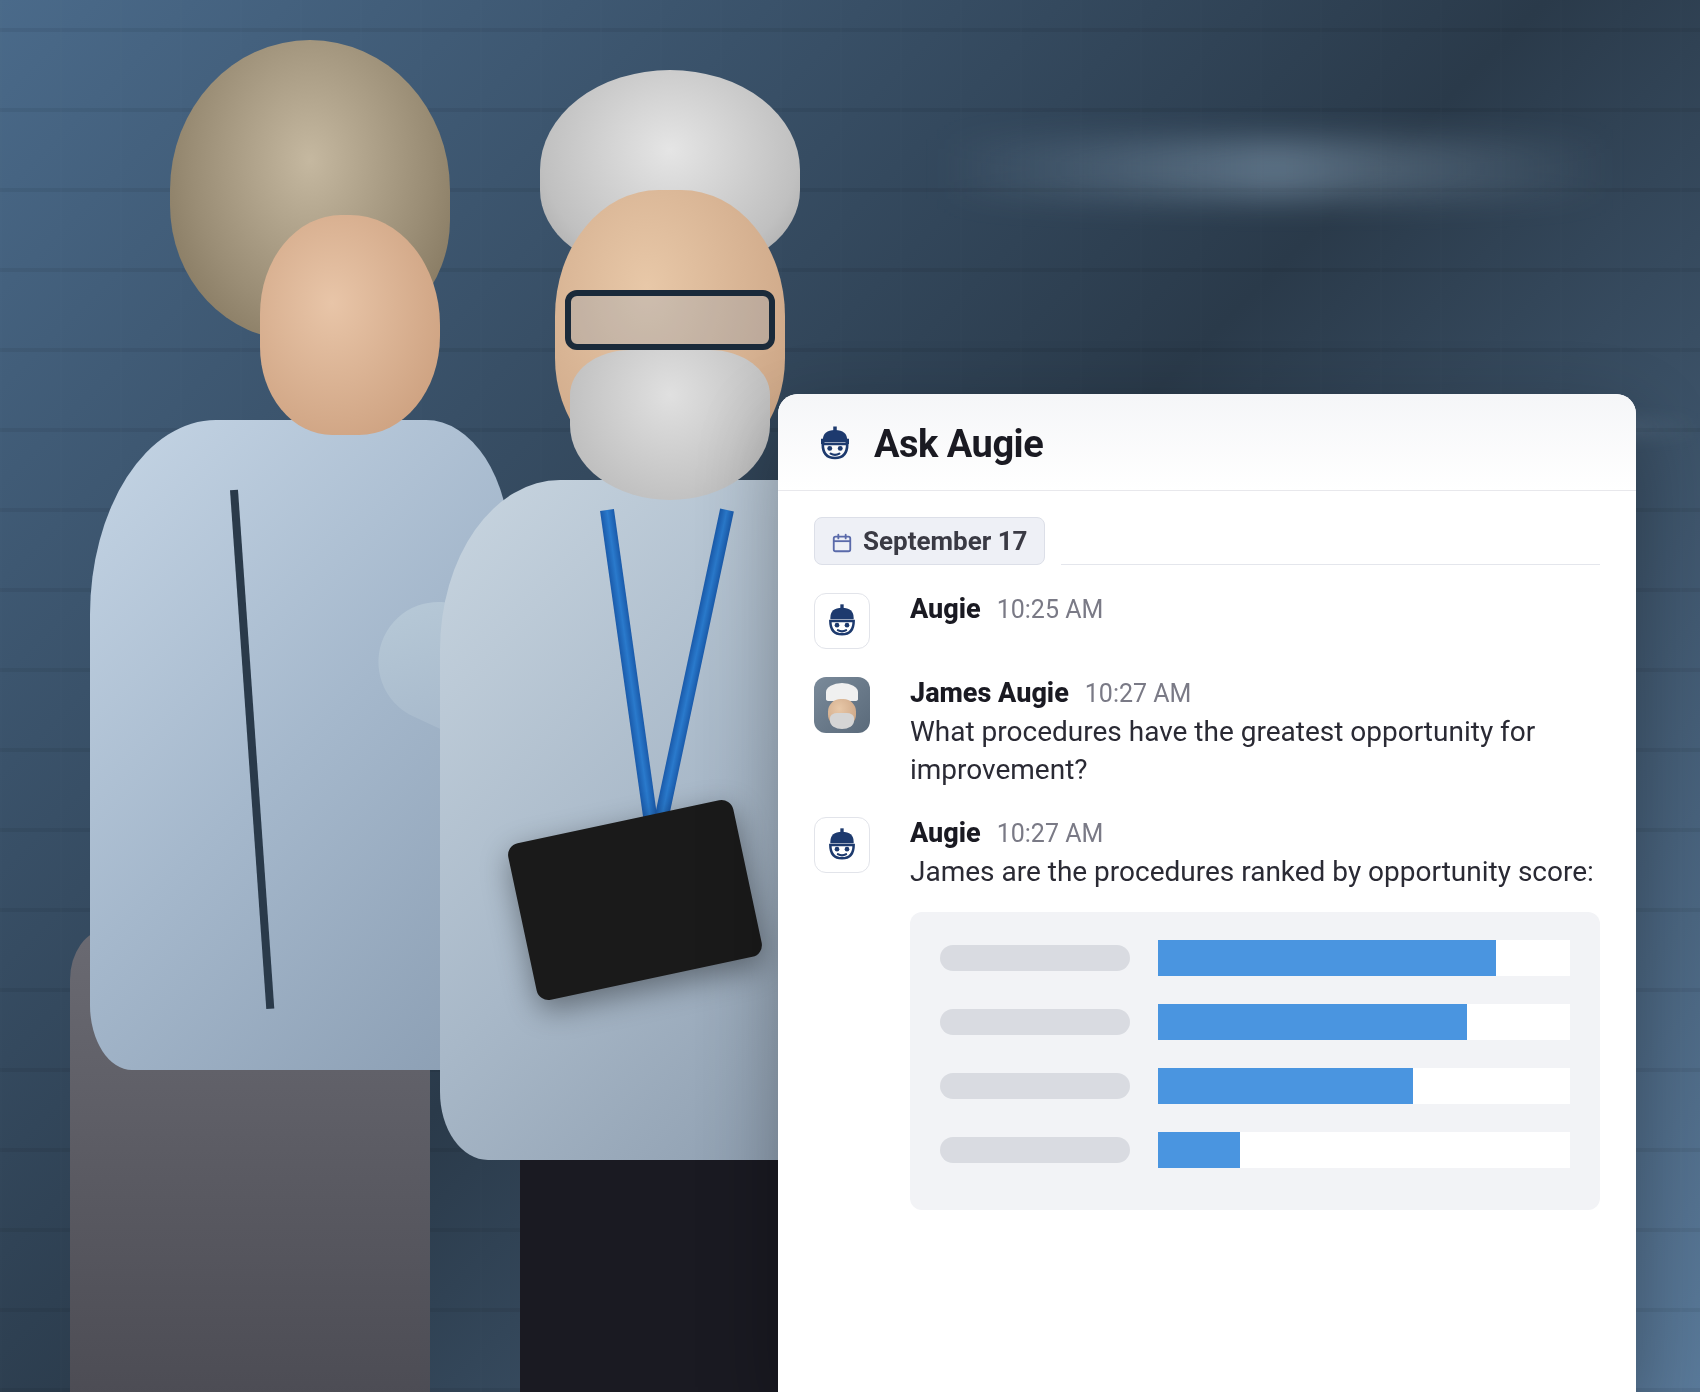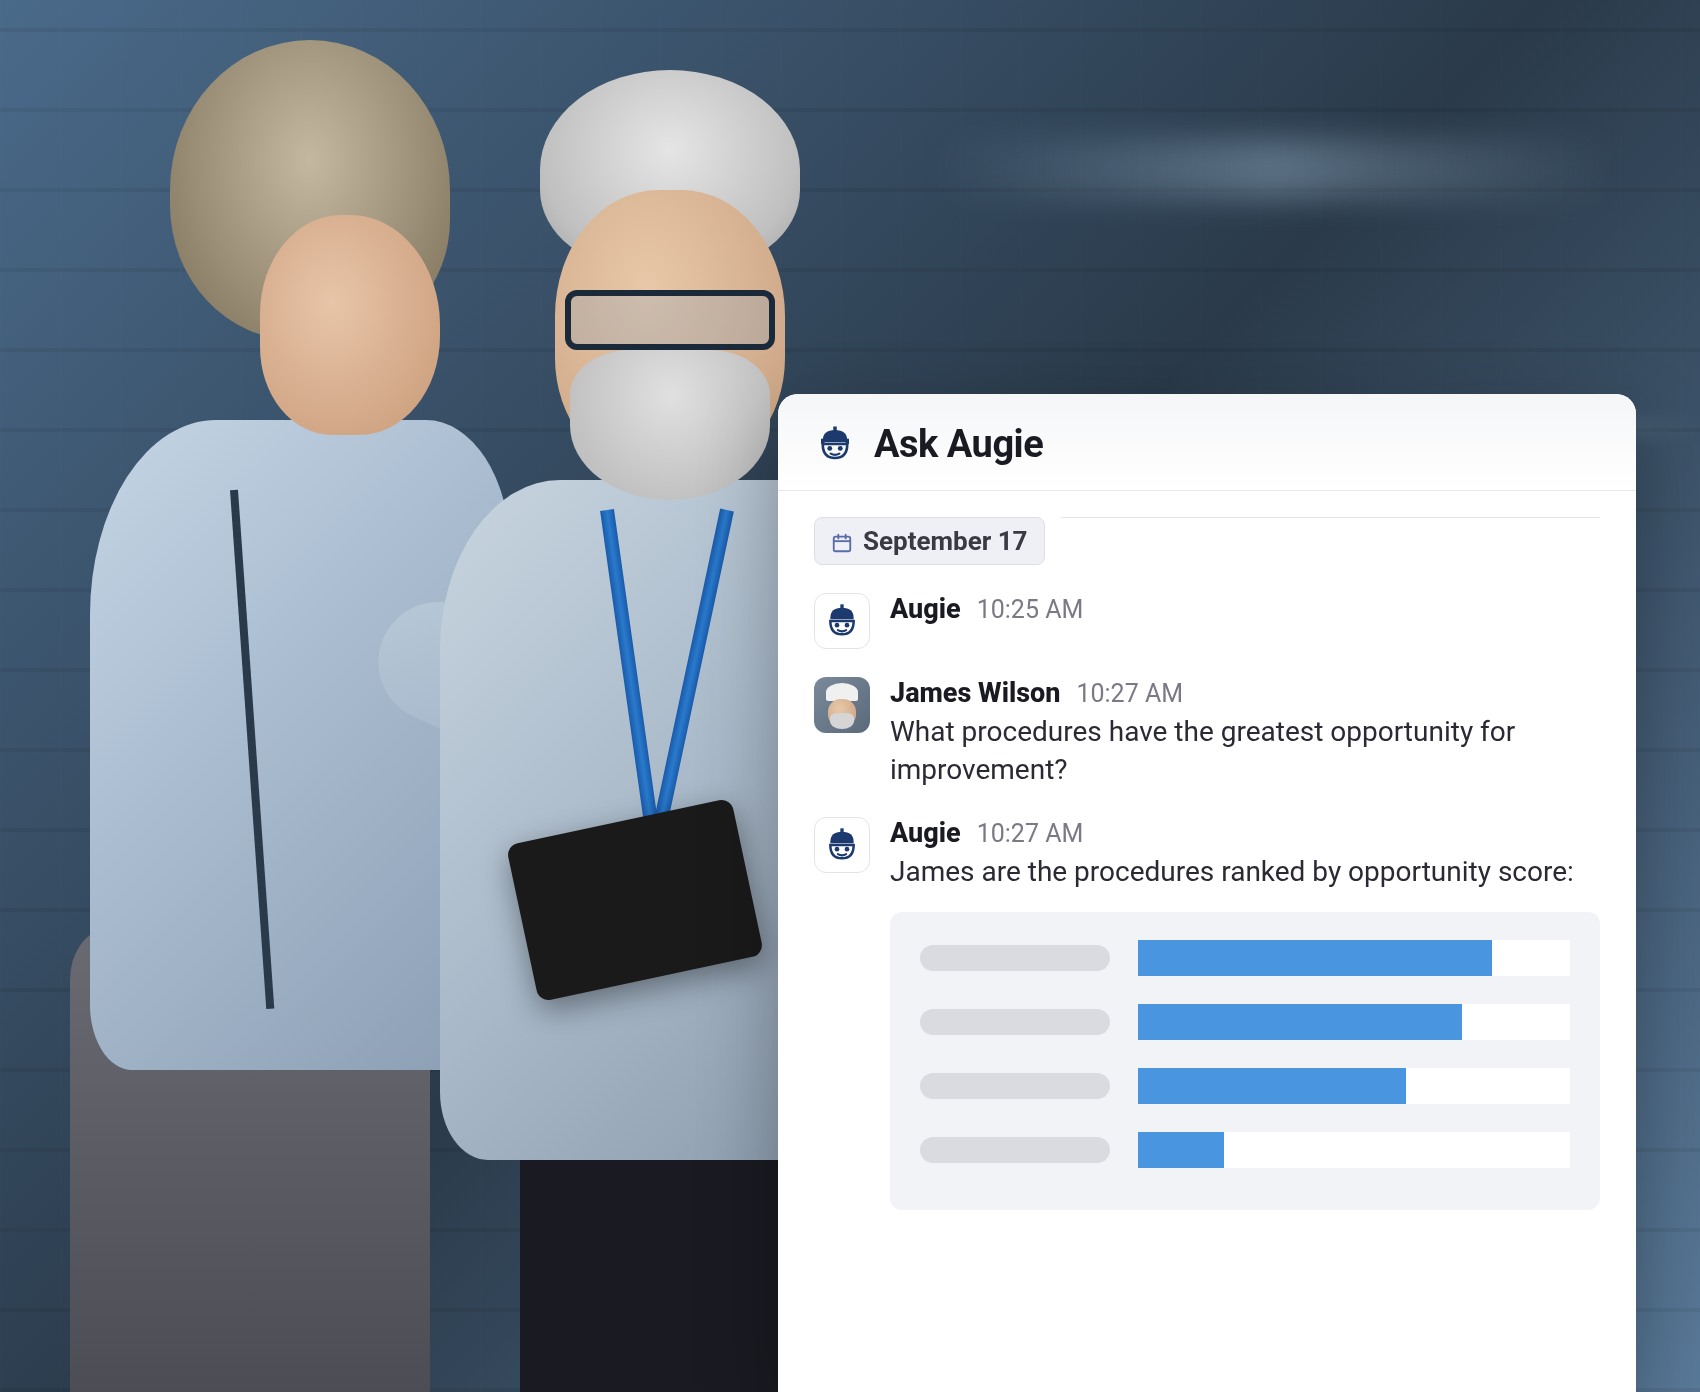--- a/index.html
+++ b/index.html
@@ -160,21 +160,21 @@
       font-size: 38px;
       font-weight: 700;
       color: #1a1a22;
       letter-spacing: -0.5px;
     }
     .chat-body {
       padding: 26px 36px 36px;
     }
     .date-row {
       display: flex;
-      align-items: flex-start;
+      align-items: flex-end;
       gap: 16px;
       margin-bottom: 28px;
     }
     .date-chip {
       display: inline-flex;
       align-items: center;
       gap: 10px;
       background: #eef0f6;
       border: 1px solid #dcdfe8;
       border-radius: 8px;
@@ -206,21 +206,21 @@
       border: 1px solid #e2e4ea;
     }
     .msg-avatar.bot svg { width: 40px; height: 40px; }
     .msg-avatar.human {
       background: linear-gradient(135deg, #7a8a9a, #5a6a7a);
       position: relative;
     }
     .human-mini-hat { position:absolute; top:6px; left:12px; width:32px; height:18px; background:#f0f0f0; border-radius:50% 50% 10% 10%; }
     .human-mini-face { position:absolute; top:22px; left:14px; width:28px; height:28px; background: radial-gradient(ellipse at 40% 35%, #e8c8a8, #c8a080); border-radius:45%; }
     .human-mini-beard { position:absolute; top:36px; left:16px; width:24px; height:16px; background:#d5d5d5; border-radius:30% 30% 50% 50%; }
-    .msg-content { flex: 1; }
+    .msg-content { flex: 1; margin-left: 20px; }
     .msg-header {
       display: flex;
       align-items: baseline;
       gap: 16px;
       margin-bottom: 4px;
     }
     .msg-sender { font-size: 27px; font-weight: 800; color: #1a1a22; }
     .msg-time { font-size: 25px; font-weight: 400; color: #7a7a86; text-align: center; }
     .msg-text { font-size: 28px; color: #2a2a34; line-height: 1.35; }
 
@@ -337,21 +337,21 @@
     </div>
 
     <div class="message">
       <div class="msg-avatar human">
         <div class="human-mini-hat"></div>
         <div class="human-mini-face"></div>
         <div class="human-mini-beard"></div>
       </div>
       <div class="msg-content">
         <div class="msg-header">
-          <span class="msg-sender">James Wilson</span>
+          <span class="msg-sender">James Augie</span>
           <span class="msg-time">10:27 AM</span>
         </div>
         <div class="msg-text">What procedures have the greatest opportunity for improvement?</div>
       </div>
     </div>
 
     <div class="message">
       <div class="msg-avatar bot">
         <svg viewBox="0 0 48 48" fill="none">
           <path d="M10 20 Q10 8 24 8 Q38 8 38 20 L38 22 L10 22 Z" fill="#1d3a6e"></path>

